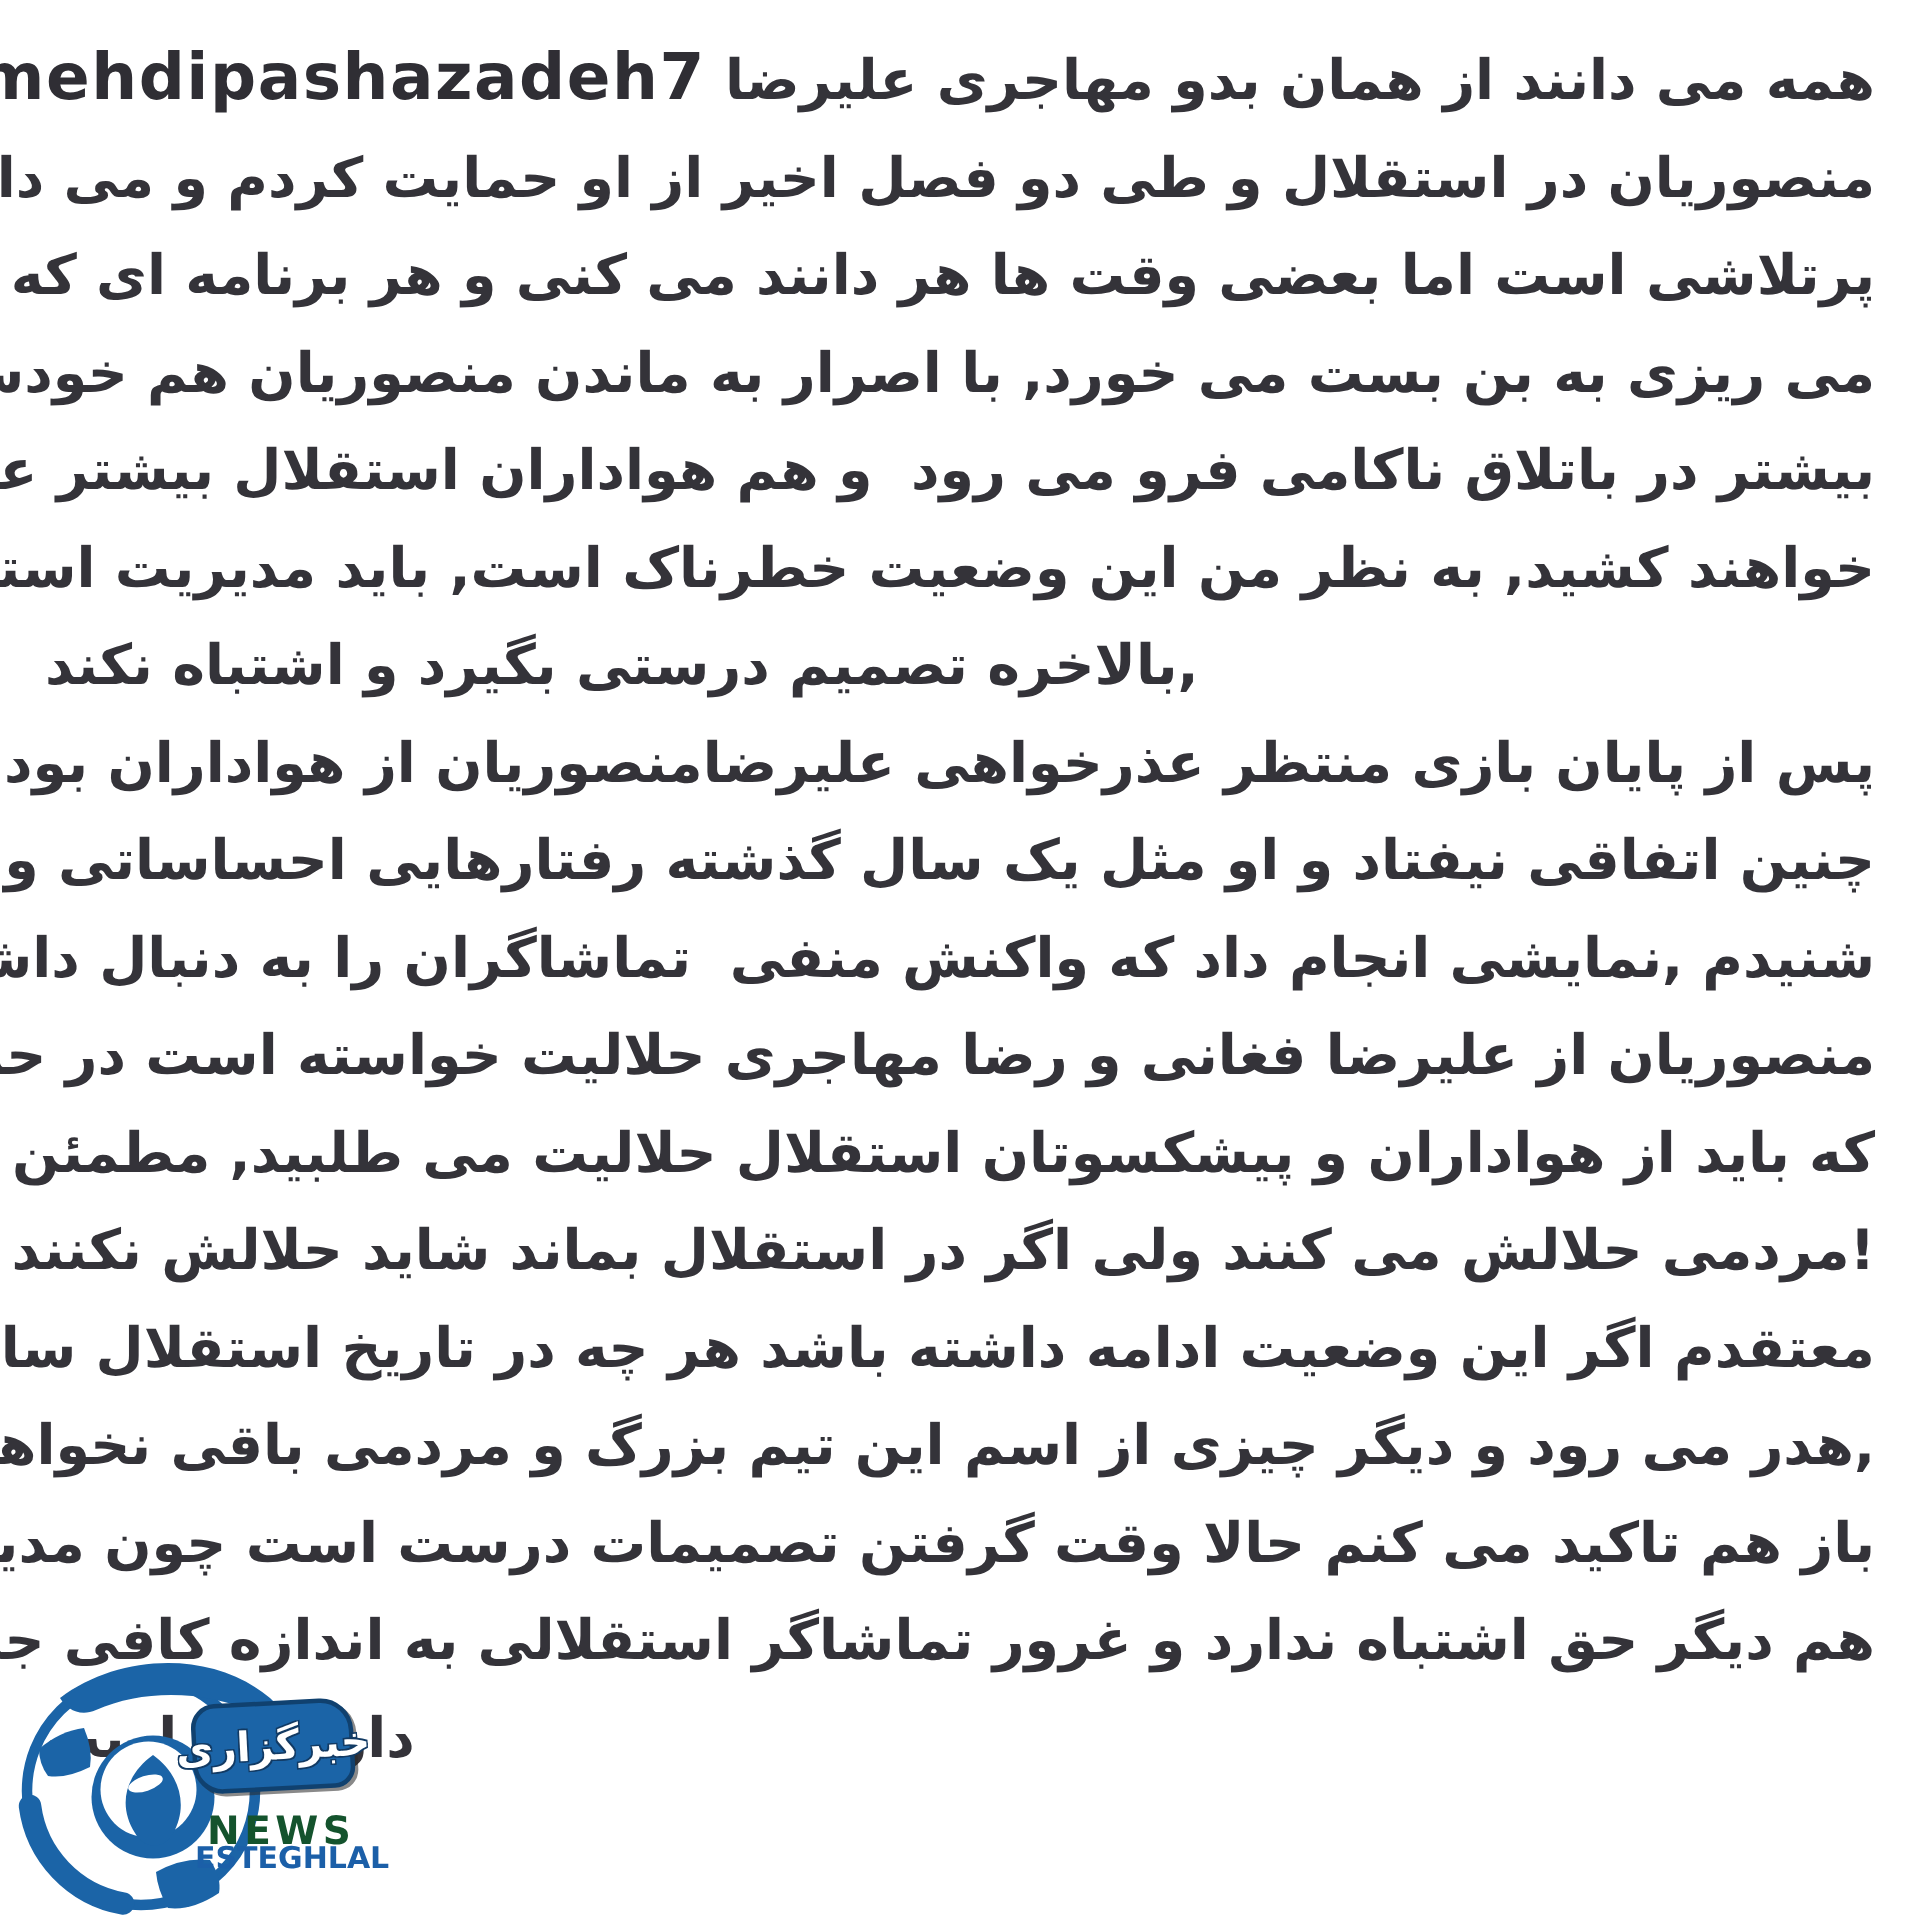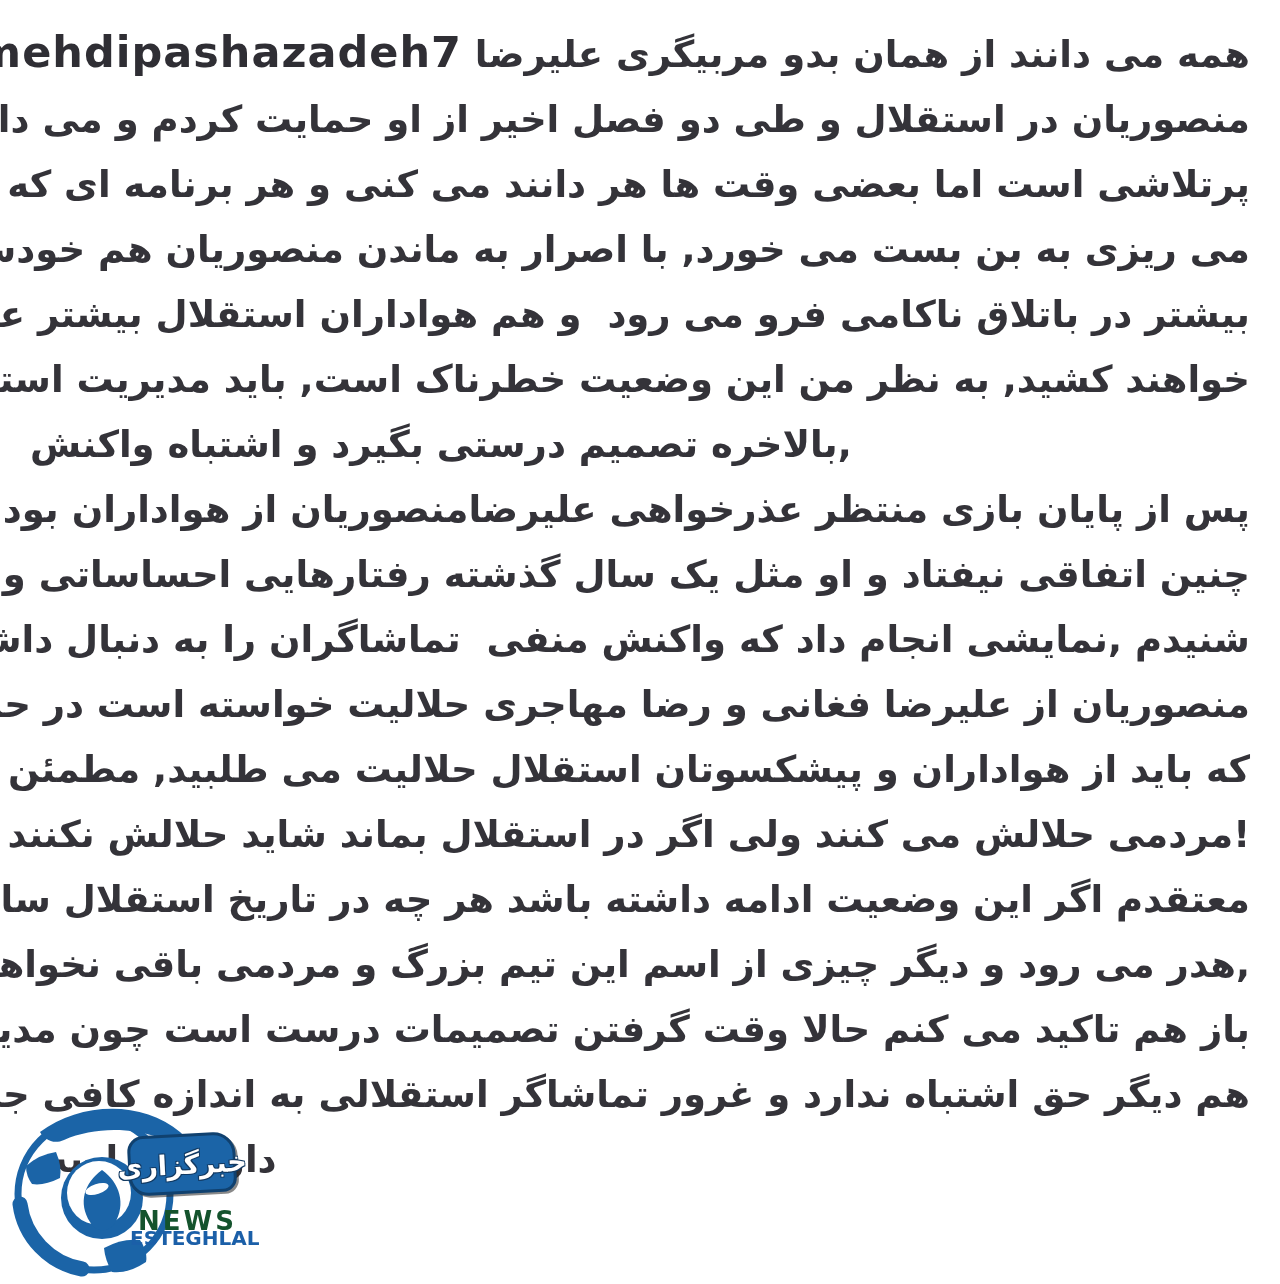--- a/index.html
+++ b/index.html
@@ -75,28 +75,28 @@
     font-weight:700;font-size:26px;letter-spacing:3px;
     white-space:nowrap;
   }
 </style>
 </head>
 <body>
 
 <div class="page">
 
   <div class="caption">
-    <div class="line" dir="rtl"><span>همه می دانند از همان بدو مربیگری علیرضا</span> <span class="username">mehdipashazadeh7</span></div>
+    <div class="line" dir="rtl"><span>همه می دانند از همان بدو مهاجری علیرضا</span> <span class="username">mehdipashazadeh7</span></div>
     <div>
         <div class="line" dir="rtl">منصوریان در استقلال و طی دو فصل اخیر از او حمایت کردم و می دانم مربی</div>
         <div class="line" dir="rtl">پرتلاشی است اما بعضی وقت ها هر دانند می کنی و هر برنامه ای که</div>
         <div class="line" dir="rtl">می ریزی به بن بست می خورد, با اصرار به ماندن منصوریان هم خودش</div>
         <div class="line" dir="rtl">بیشتر در باتلاق ناکامی فرو می رود  و هم هواداران استقلال بیشتر عذاب</div>
         <div class="line" dir="rtl">خواهند کشید, به نظر من این وضعیت خطرناک است, باید مدیریت استقلال</div>
-        <div class="line" dir="rtl">,بالاخره تصمیم درستی بگیرد و اشتباه واکنش</div>
+        <div class="line" dir="rtl">,بالاخره تصمیم درستی بگیرد و اشتباه نکند</div>
         <div class="line" dir="rtl">پس از پایان بازی منتظر عذرخواهی علیرضامنصوریان از هواداران بودم ولی</div>
         <div class="line" dir="rtl">چنین اتفاقی نیفتاد و او مثل یک سال گذشته رفتارهایی احساساتی و حتی</div>
         <div class="line" dir="rtl">شنیدم ,نمایشی انجام داد که واکنش منفی  تماشاگران را به دنبال داشت</div>
         <div class="line" dir="rtl">منصوریان از علیرضا فغانی و رضا مهاجری حلالیت خواسته است در حالی</div>
         <div class="line" dir="rtl">که باید از هواداران و پیشکسوتان استقلال حلالیت می طلبید, مطمئن هم</div>
         <div class="line" dir="rtl">!مردمی حلالش می کنند ولی اگر در استقلال بماند شاید حلالش نکنند</div>
         <div class="line" dir="rtl">معتقدم اگر این وضعیت ادامه داشته باشد هر چه در تاریخ استقلال ساخته ایم</div>
         <div class="line" dir="rtl">,هدر می رود و دیگر چیزی از اسم این تیم بزرگ و مردمی باقی نخواهد ماند</div>
         <div class="line" dir="rtl">باز هم تاکید می کنم حالا وقت گرفتن تصمیمات درست است چون مدیریت</div>
         <div class="line" dir="rtl">هم دیگر حق اشتباه ندارد و غرور تماشاگر استقلالی به اندازه کافی جریحه</div>

